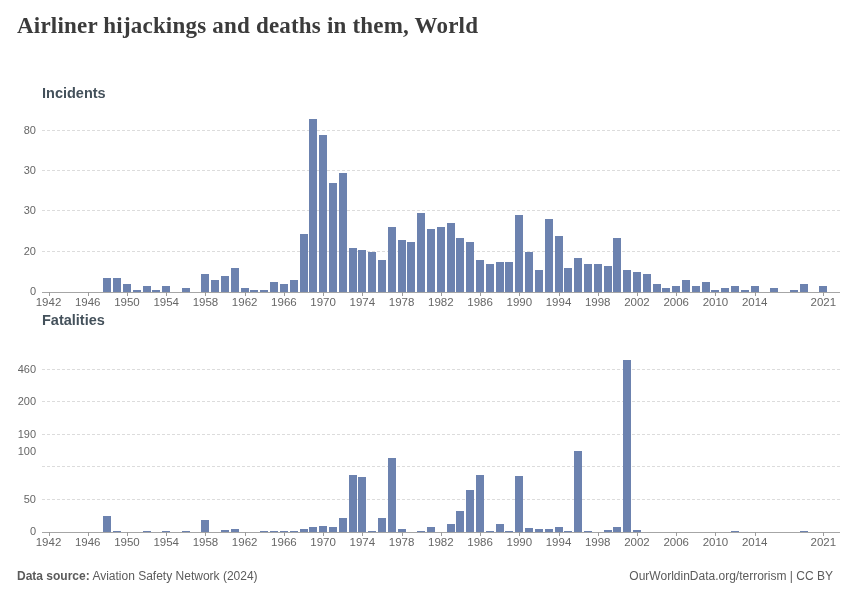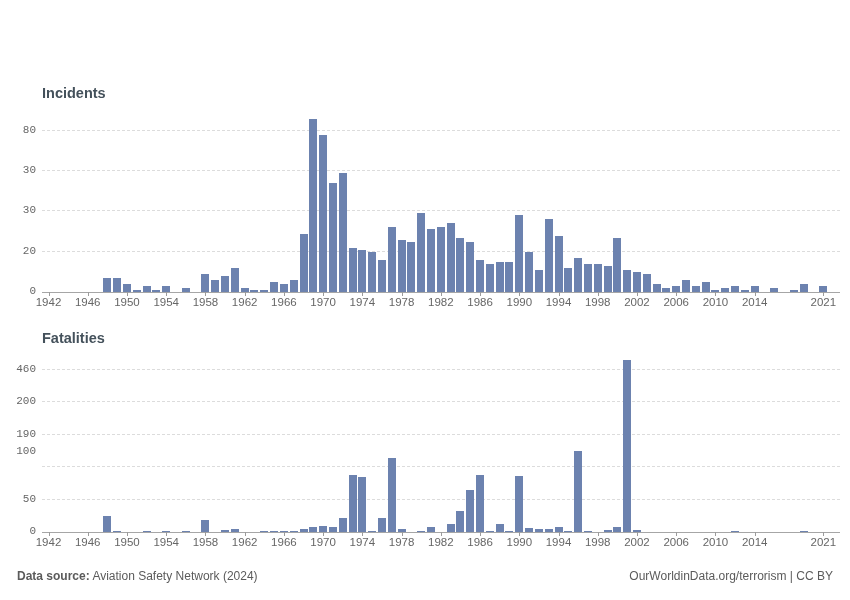--- a/index.html
+++ b/index.html
@@ -7,35 +7,36 @@
         font-family:"Liberation Sans","DejaVu Sans",sans-serif;}
   .title{position:absolute;left:17px;top:13px;font-family:"Liberation Serif","DejaVu Serif",serif;
          font-size:23px;font-weight:700;color:#3b3b3b;letter-spacing:.2px;}
   .subtitle{position:absolute;left:17px;top:53px;font-size:12.5px;color:#5b5b5b;}
   .logo{position:absolute;right:11px;top:12px;width:71px;height:33px;background:#0d2d4f;
         border-bottom:3px solid #d13b46;color:#ffffff;font-size:11px;font-weight:700;
         text-align:center;line-height:13.5px;padding-top:4px;box-sizing:content-box;}
   .section-label{position:absolute;left:42px;font-size:14.5px;font-weight:600;color:#44515b;}
   .plot{position:absolute;left:42px;width:798px;border-bottom:1px solid #a6a6a6;}
   .gridline{position:absolute;left:0;width:100%;height:0;border-top:1px dashed #dcdcdc;}
-  .ylab{position:absolute;left:-42px;width:36px;text-align:right;font-size:11px;color:#666666;line-height:13px;font-family:Liberation Mono, monospace;}
+  .ylab{position:absolute;left:-42px;width:36px;text-align:right;font-size:11px;color:#666666;line-height:13px;}
   .xtick{position:absolute;top:100%;width:1px;height:4px;background:#9c9c9c;}
   .xlab{position:absolute;top:calc(100% + 4px);width:44px;margin-left:-22px;text-align:center;
         font-size:11.5px;color:#666666;}
   .bar{position:absolute;bottom:0;width:8px;}
   .footer{position:absolute;left:17px;right:17px;top:569px;font-size:12px;color:#5b5b5b;}
   .footer .src{position:absolute;left:0;top:0;}
   .footer .lic{position:absolute;right:0;top:0;}
   .footer b{font-weight:700;}
 </style>
 </head>
 <body>
 
 <div id="page">
 
+  <div class="title">Airliner hijackings and deaths in them, World</div>
 
 
   <div class="section-label" style="top:85px">Incidents</div>
   <div class="plot" id="plot-0" style="top:112px;height:180px">
       <div class="ylab" style="bottom: -6px;">0</div>
       <div class="gridline" style="bottom: 40.35px;"></div>
       <div class="ylab" style="bottom: 34.35px;">20</div>
       <div class="gridline" style="bottom: 80.7px;"></div>
       <div class="ylab" style="bottom: 74.7px;">30</div>
       <div class="gridline" style="bottom: 121.05px;"></div>
@@ -146,21 +147,21 @@
       <div class="bar" style="left: 679.252px; height: 4.035px; background: rgb(108, 130, 175);"></div>
       <div class="bar" style="left: 689.06px; height: 6.0525px; background: rgb(108, 130, 175);"></div>
       <div class="bar" style="left: 698.868px; height: 2.0175px; background: rgb(108, 130, 175);"></div>
       <div class="bar" style="left: 708.676px; height: 6.0525px; background: rgb(108, 130, 175);"></div>
       <div class="bar" style="left: 728.292px; height: 4.035px; background: rgb(108, 130, 175);"></div>
       <div class="bar" style="left: 747.908px; height: 2.0175px; background: rgb(108, 130, 175);"></div>
       <div class="bar" style="left: 757.716px; height: 8.07px; background: rgb(108, 130, 175);"></div>
       <div class="bar" style="left: 777.332px; height: 6.0525px; background: rgb(108, 130, 175);"></div>
     </div>
 
-  <div class="section-label" style="top:330px">Fatalities</div>
+  <div class="section-label" style="top:312px">Fatalities</div>
   <div class="plot" id="plot-1" style="top:353px;height:179px">
       <div class="ylab" style="bottom: -6px;">0</div>
       <div class="gridline" style="bottom: 32.5px;"></div>
       <div class="ylab" style="bottom: 26.5px;">50</div>
       <div class="gridline" style="bottom: 65px;"></div>
       <div class="ylab" style="bottom: 74px;">100</div>
       <div class="gridline" style="bottom: 97.5px;"></div>
       <div class="ylab" style="bottom: 91.5px;">190</div>
       <div class="gridline" style="bottom: 130px;"></div>
       <div class="ylab" style="bottom: 124px;">200</div>

